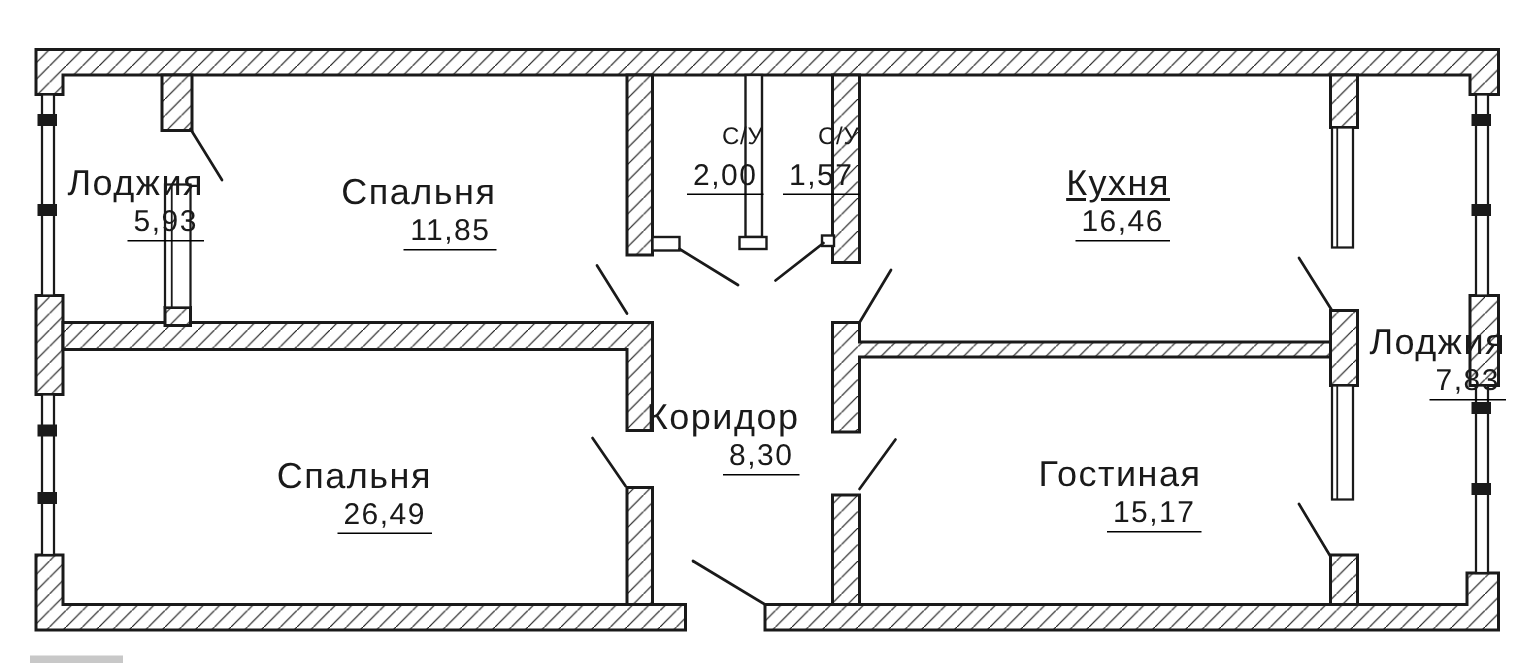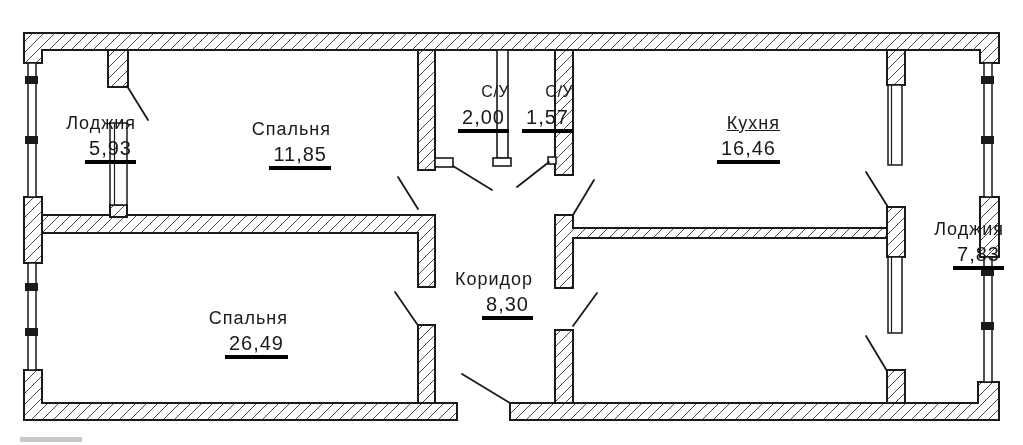--- a/index.html
+++ b/index.html
@@ -13,28 +13,28 @@
   .plan-stage svg{position:absolute;left:0;top:0;}
   .room-label{
     position:absolute;
     display:flex;flex-direction:column;align-items:flex-end;
     color:#1a1a1a;
     text-align:center;
     pointer-events:none;
     white-space:nowrap;
   }
   .room-name{
-    font-size:18px;line-height:22px;letter-spacing:1px;color:#1a1a1a;
+    font-size:24px;line-height:22px;letter-spacing:1px;color:#1a1a1a;
   }
   .room-name.small{font-size:16px;letter-spacing:0.5px;}
   .room-area{margin-top:3px;}
   .area-value{
     display:inline-block;
     font-size:20px;line-height:22px;letter-spacing:1px;
-    border-bottom:4px solid #000000;
+    border-bottom:1px solid #000000;
     padding:0 4px 1px 4px;
   }
   .wall{fill:url(#hatch);stroke:#1a1a1a;stroke-width:2;stroke-linejoin:miter;}
   .thinwall{fill:#ffffff;stroke:#1a1a1a;stroke-width:1.6;}
   .win{fill:#ffffff;stroke:#1a1a1a;stroke-width:1.5;}
   .winline{stroke:#1a1a1a;stroke-width:1.2;}
   .tick{fill:#1a1a1a;}
   .door{stroke:#1a1a1a;stroke-width:1.8;stroke-linecap:round;}
 </style>
 </head>
@@ -152,14 +152,18 @@
   <div class="room-label" style="left:413px;top:268px;width:120px;">
     <div class="room-name">Коридор</div>
     <div class="room-area"><span class="area-value">8,30</span></div>
   </div>
 
   <div class="room-label" style="left:168px;top:307px;width:120px;">
     <div class="room-name">Спальня</div>
     <div class="room-area"><span class="area-value">26,49</span></div>
   </div>
 
+  <div class="room-label" style="left:681px;top:306px;width:120px;">
+    <div class="room-name">Гостиная</div>
+    <div class="room-area"><span class="area-value">15,17</span></div>
+  </div>
 
 </div>
 
 </body></html>

